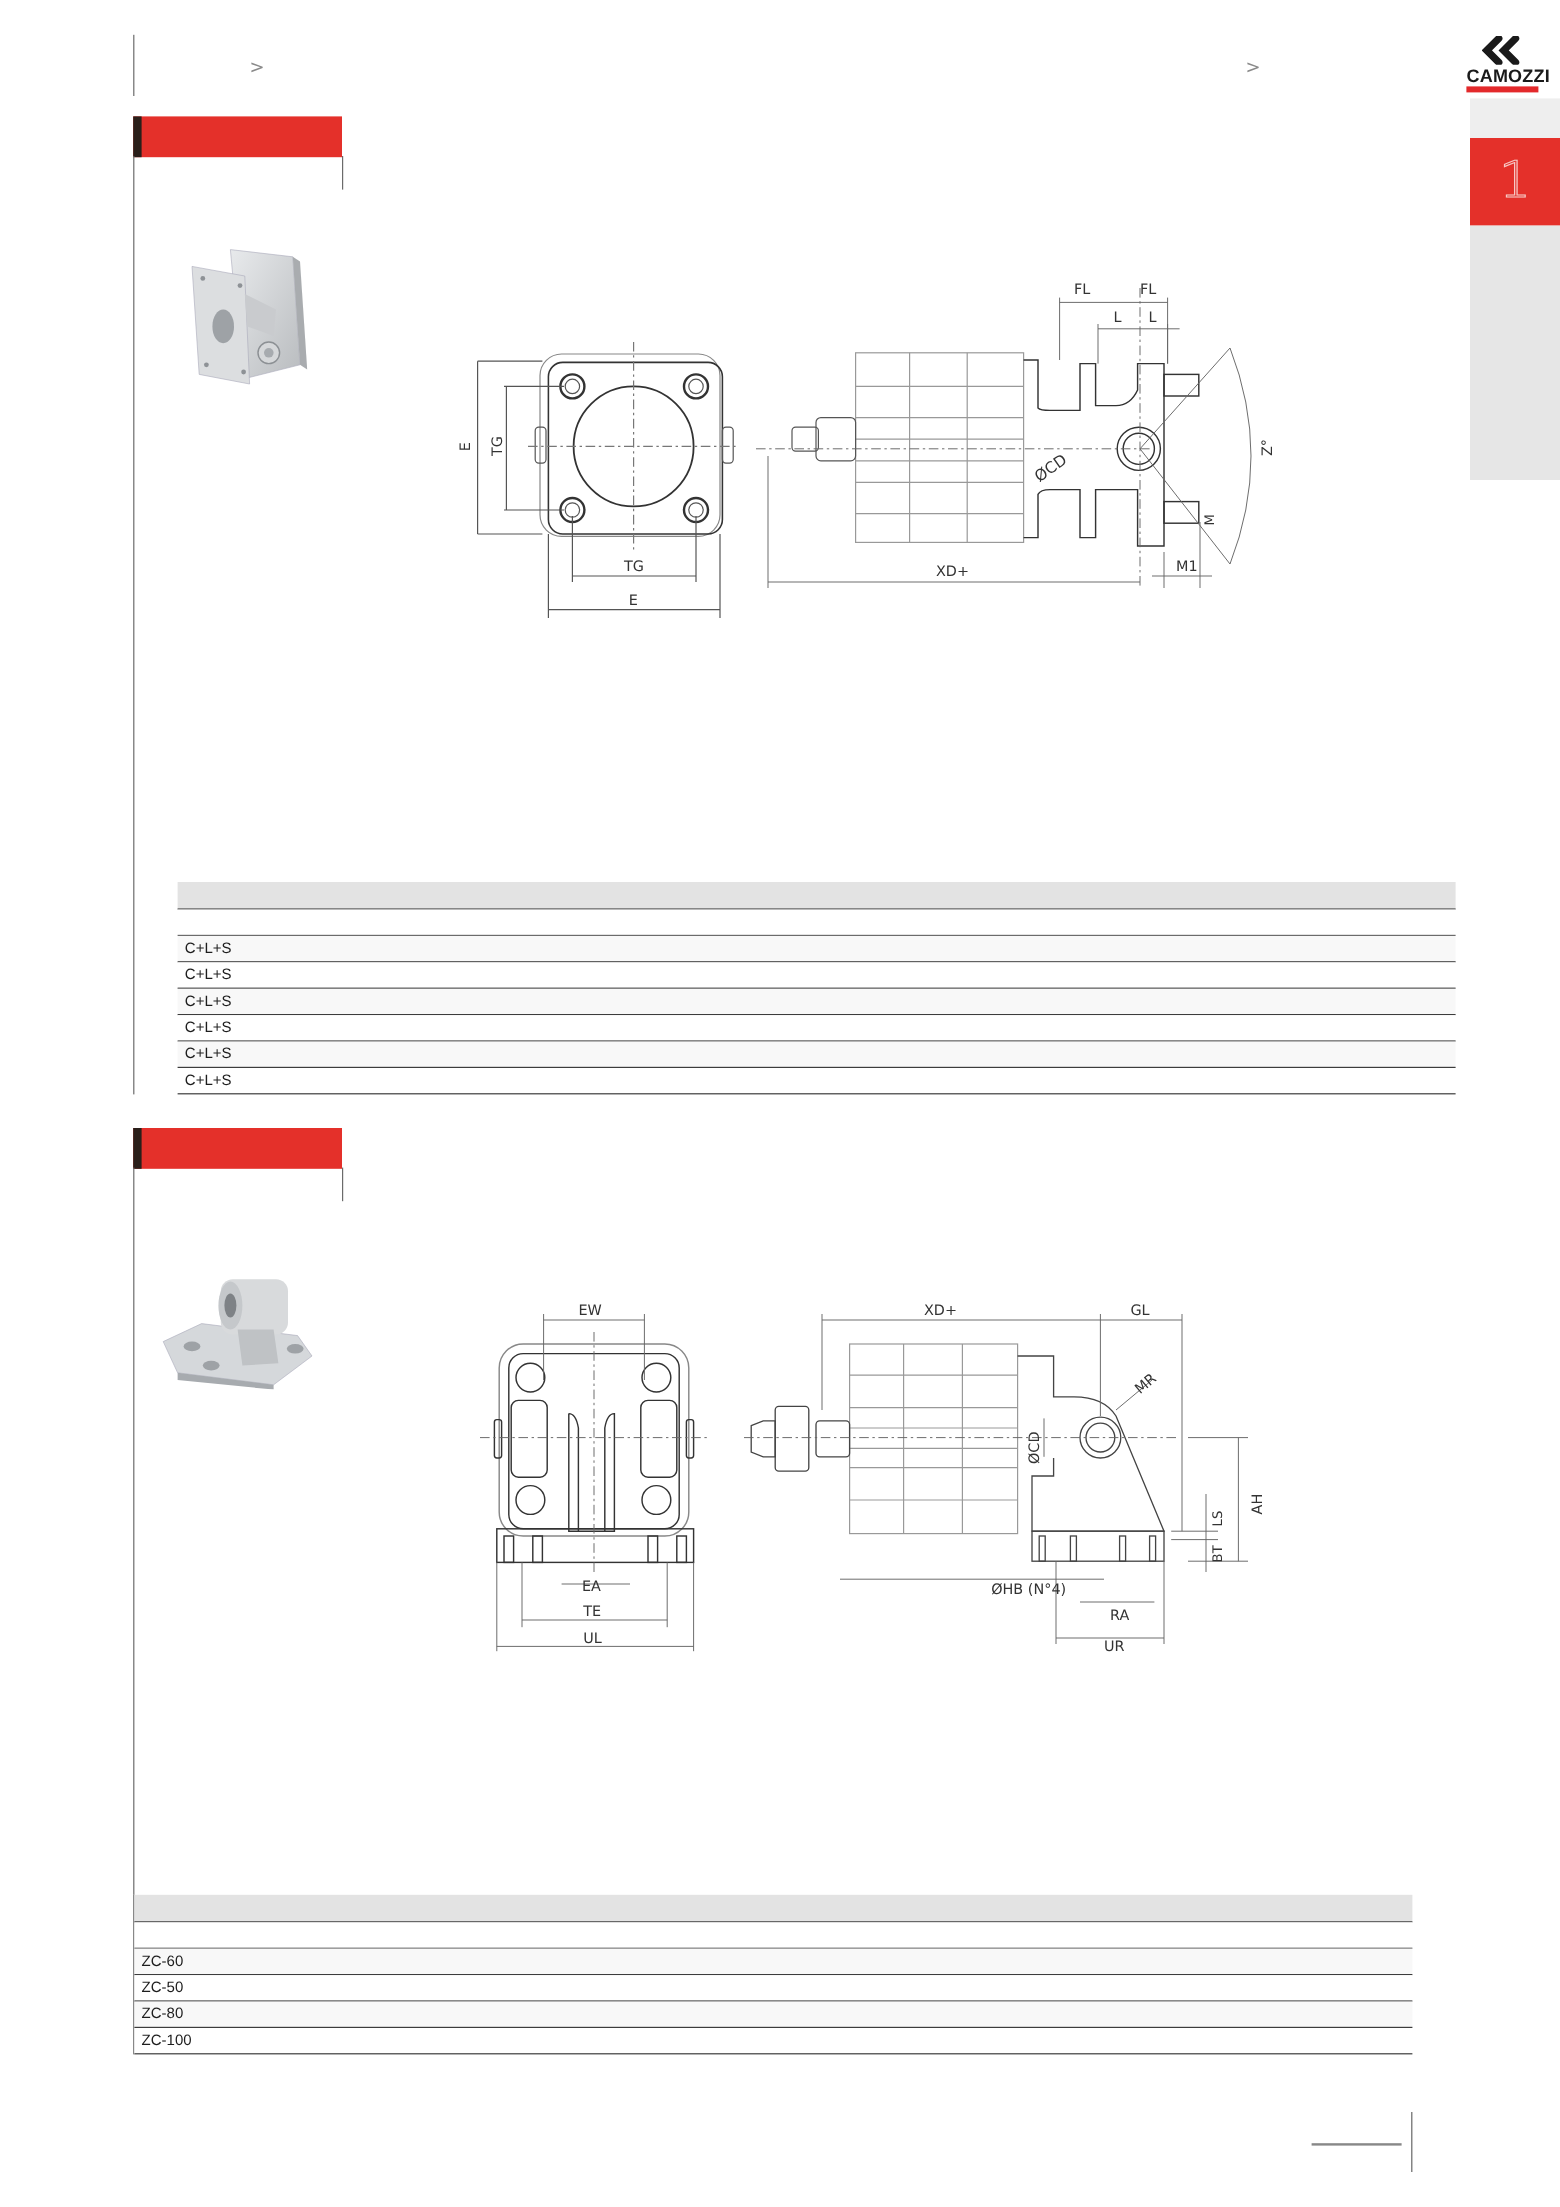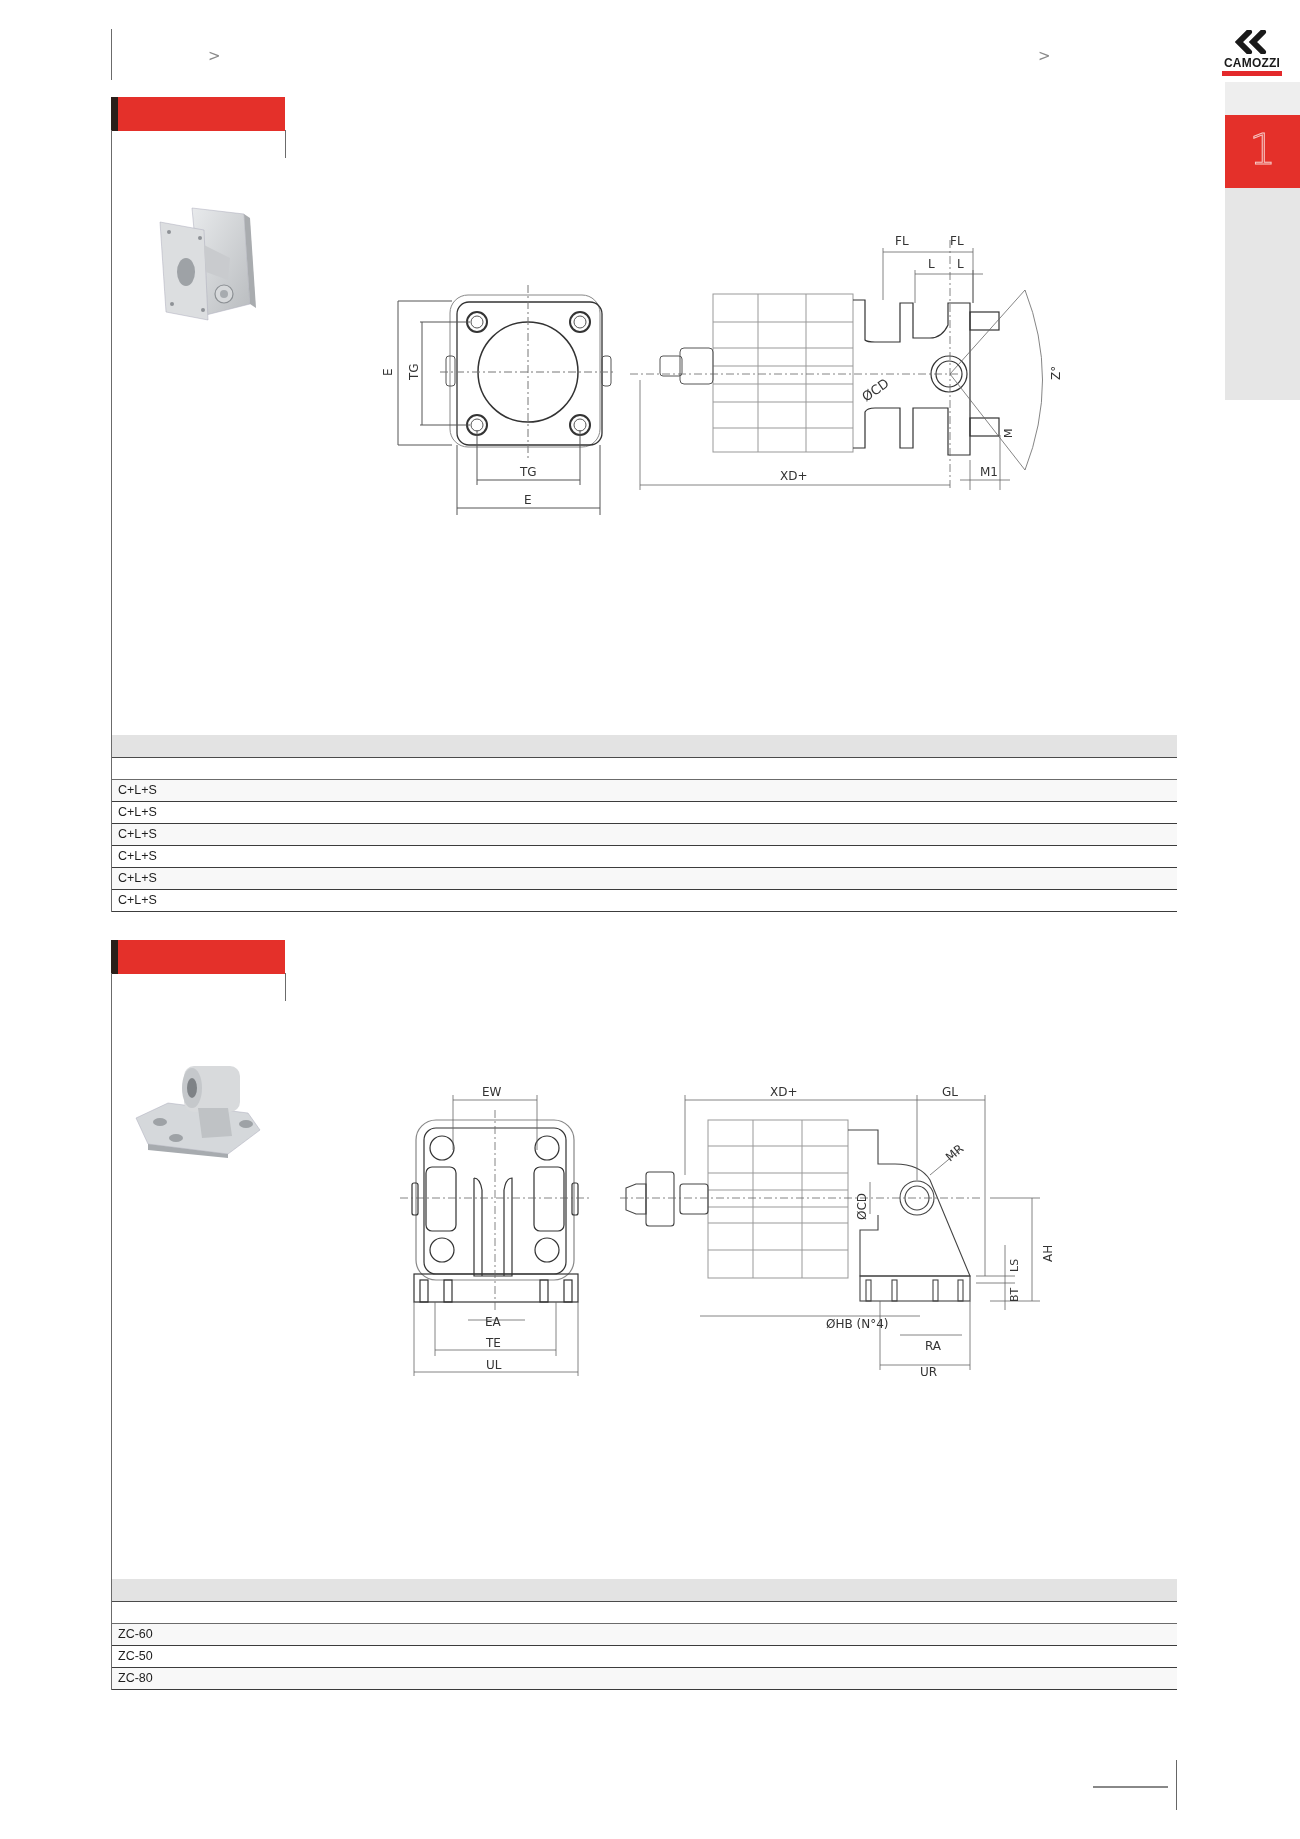--- a/index.html
+++ b/index.html
@@ -2,21 +2,21 @@
 <html><head>
 <meta charset="utf-8">
 <style>
   html, body { margin:0; padding:0; background:#ffffff; }
   body { width:1300px; height:1839px; position:relative; overflow:hidden; font-family:"Liberation Sans", sans-serif; color:#222; }
   .vline { position:absolute; width:1px; background:#6b6b6b; }
   .hline { position:absolute; height:1px; background:#6b6b6b; }
   .crumb-arrow { position:absolute; font-size:15px; color:#8a8a8a; font-family:"DejaVu Sans", sans-serif; }
   .logo { position:absolute; left:1222px; top:30px; width:60px; height:44px; text-align:center; }
   .logo .mark { font-family:"DejaVu Sans", sans-serif; font-weight:bold; font-size:26px; line-height:24px; letter-spacing:-6px; color:#1a1a1a; }
-  .logo .word { font-size:12px; font-weight:bold; letter-spacing:0.2px; color:#1a1a1a; line-height:12px; }
+  .logo .word { font-size:15px; font-weight:bold; letter-spacing:0.2px; color:#1a1a1a; line-height:12px; }
   .logo .bar { height:5px; background:#e3292b; margin-top:2px; }
   .side-tab { position:absolute; left:1225px; top:115px; width:75px; height:73px; background:#e4302a; }
   .side-tab span { position:absolute; left:0; right:0; top:10px; text-align:center; font-size:42px; font-weight:300; color:#e4302a; -webkit-text-stroke:1px #f7c9c6; font-family:"DejaVu Sans", sans-serif; }
   .side-gray { position:absolute; left:1225px; top:188px; width:75px; height:212px; background:#e6e6e6; }
   .side-gray-top { position:absolute; left:1225px; top:82px; width:75px; height:33px; background:#eeeeee; }
   .sec-header { position:absolute; height:34px; background:#e4302a; }
   .sec-header .stripe { position:absolute; left:0; top:0; width:7px; height:100%; background:#2a1f1a; }
   .prod-img { position:absolute; }
   .drawing { position:absolute; }
   .tbl { position:absolute; left:111px; width:1065px; border-left:1px solid #6b6b6b; }
@@ -157,21 +157,21 @@
   <text x="320" y="15" font-size="12" fill="#333">FL</text>
   <text x="298" y="38" font-size="12" fill="#333">L</text>
   <text x="327" y="38" font-size="12" fill="#333">L</text>
   <text x="236" y="172" font-size="13" fill="#333" transform="rotate(-35 236 172)">ØCD</text>
   <text x="430" y="150" font-size="12" fill="#333" transform="rotate(-90 430 150)">Z°</text>
   <text x="382" y="208" font-size="11" fill="#333" transform="rotate(-90 382 208)">M</text>
   <text x="150" y="250" font-size="12" fill="#333">XD+</text>
   <text x="350" y="246" font-size="12" fill="#333">M1</text>
 </svg>
 
-<div class="tbl" style="top:735px;">
+<div class="tbl" style="top:735px;padding-left:36px;">
   <div class="thead"></div>
   <div class="subhead"></div>
   <div>
     <div class="row"><span>C+L+S</span></div>
     <div class="row"><span>C+L+S</span></div>
     <div class="row"><span>C+L+S</span></div>
     <div class="row"><span>C+L+S</span></div>
     <div class="row"><span>C+L+S</span></div>
     <div class="row"><span>C+L+S</span></div>
   </div>
@@ -292,17 +292,18 @@
   <text x="300" y="296" font-size="12" fill="#333">UR</text>
 </svg>
 
 <div class="tbl" style="top:1579px;">
   <div class="thead"></div>
   <div class="subhead"></div>
   <div>
     <div class="row"><span>ZC-60</span></div>
     <div class="row"><span>ZC-50</span></div>
     <div class="row"><span>ZC-80</span></div>
+    <div class="row"><span>ZC-100</span></div>
   </div>
 </div>
 
 <div class="vline" style="left:1176px; top:1760px; height:50px; background:#666;"></div>
 <div class="hline" style="left:1093px; top:1786px; width:75px; height:2px; background:#888;"></div>
 
 </body></html>

